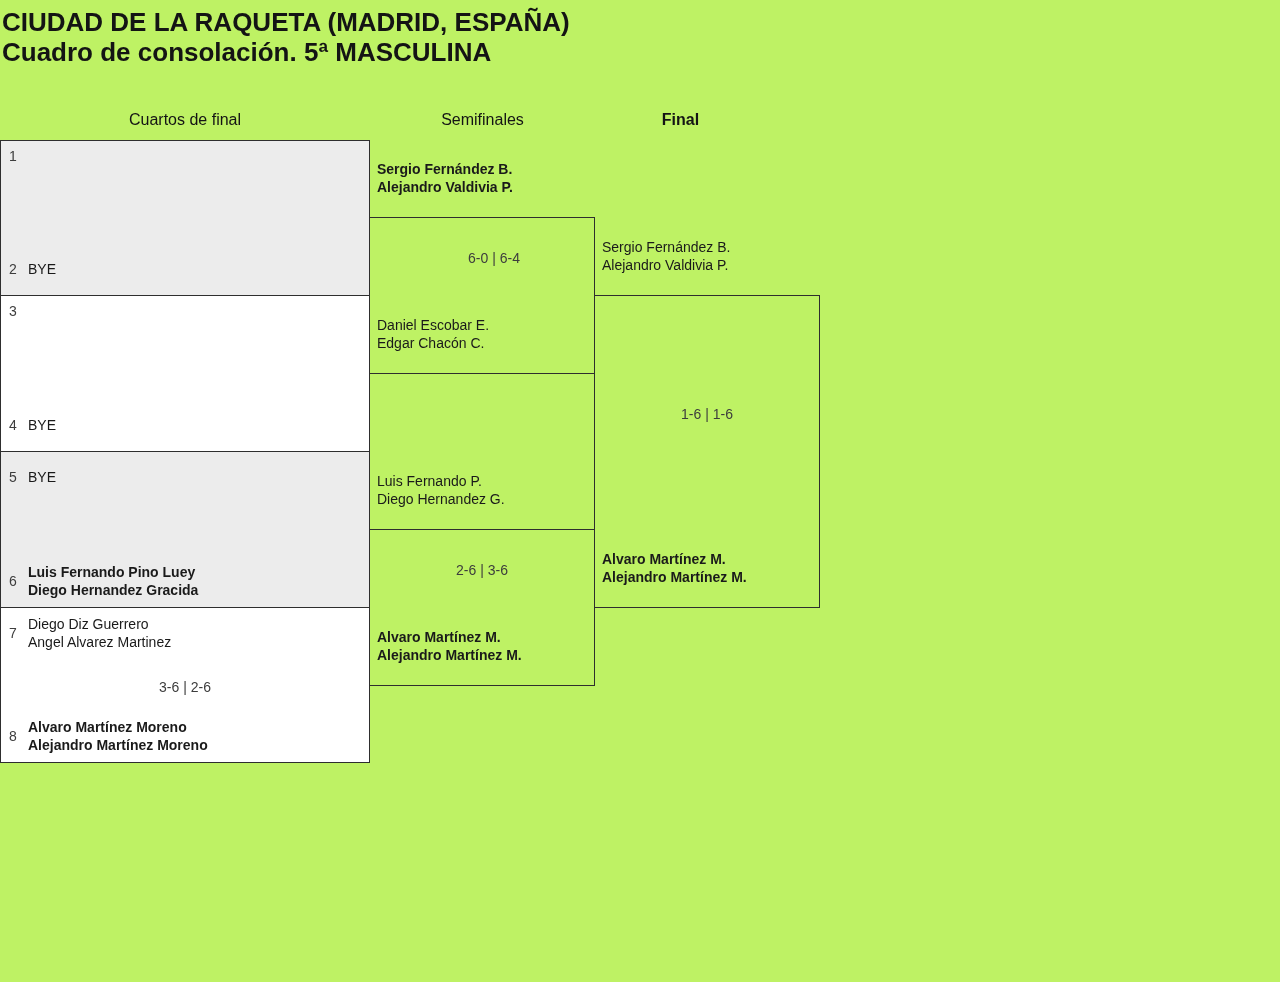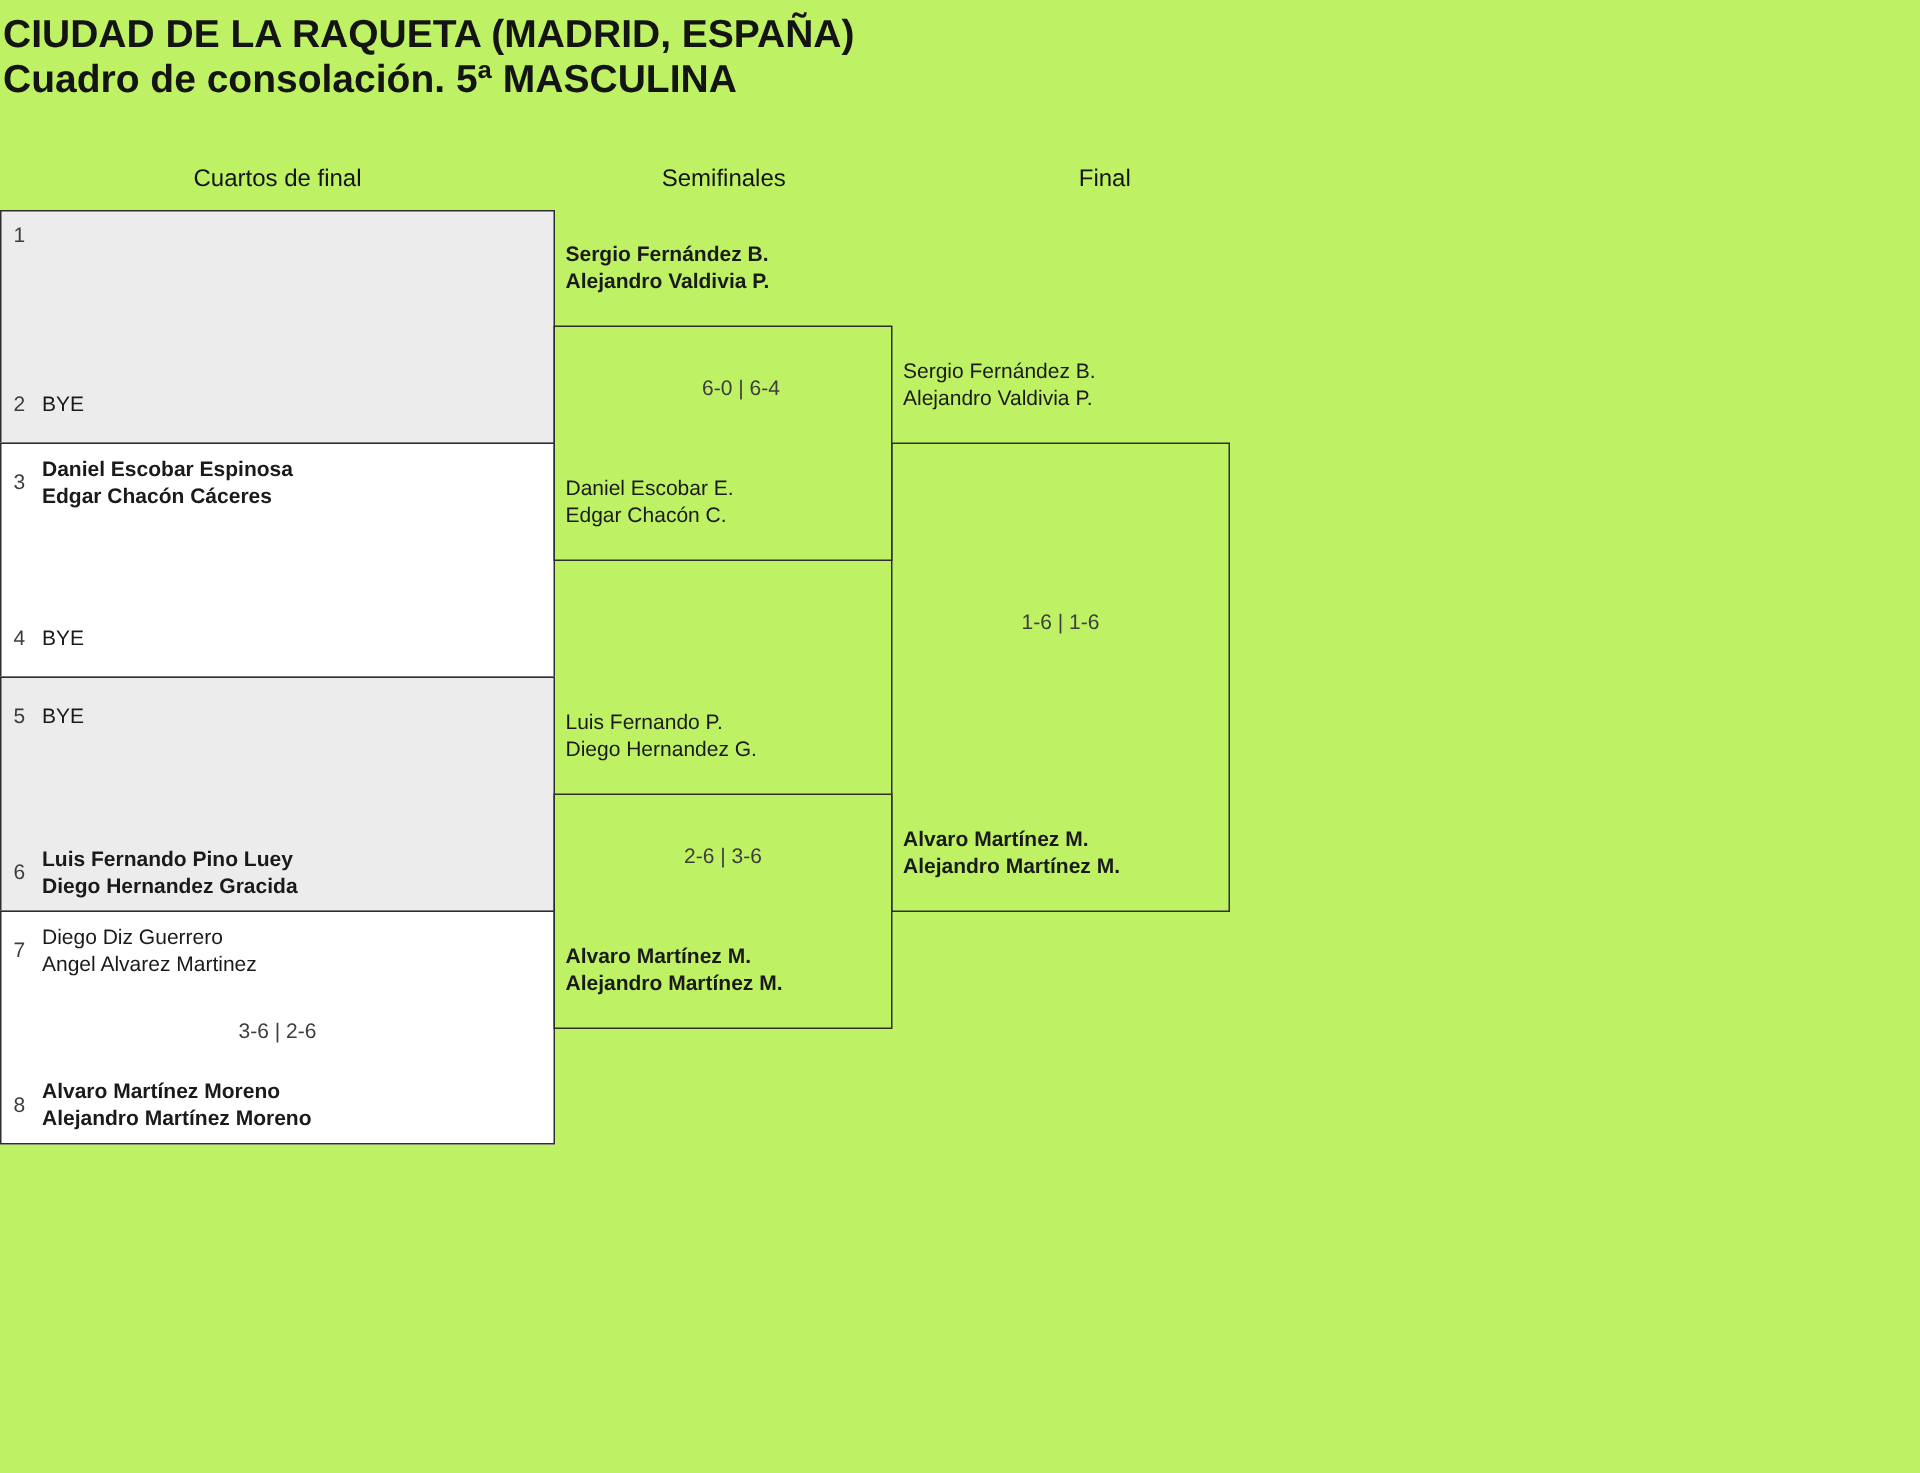--- a/index.html
+++ b/index.html
@@ -7,21 +7,21 @@
     position:relative; width:1280px; height:982px; background:#bef264;
     font-family:"Liberation Sans","DejaVu Sans",sans-serif; color:#1a1a1a;
     overflow:hidden;
   }
   .title { position:absolute; left:2px; top:7px; font-size:26px; line-height:30px; font-weight:600; color:#141414; }
   .title div { white-space:nowrap; }
 
   .col-header { position:absolute; top:111px; font-size:16px; font-weight:500; color:#141414; text-align:center; }
   .ch-qf { left:0; width:370px; }
   .ch-sf { left:370px; width:225px; }
-  .ch-f  { left:624px; width:225px; }
+  .ch-f  { left:568px; width:225px;font-weight:bold; }
 
   
   .qf-box { position:absolute; left:0; width:370px; box-sizing:border-box; border:1px solid #2e2e2e; background:#ffffff; }
   .qf-box.alt { background:#ececec; }
   .entry { position:absolute; left:8px; right:6px; display:flex; align-items:center; }
   .e-top-2 { top:7px; }
   .e-top-1 { top:16px; }
   .e-bot-2 { bottom:8px; }
   .e-bot-1 { bottom:17px; }
   .seed { flex:0 0 19px; width:19px; font-size:14px; color:#3d3d3d; }
@@ -73,24 +73,20 @@
       <span class="seed">2</span>
       <span class="names">
         <span class="ln">BYE</span>
       </span>
     </div>
   </div>
 
   <div class="qf-box" style="top:295px;height:157px;">
     <div class="entry e-top-2">
       <span class="seed">3</span>
-      <span class="names w">
-        <span class="ln">Daniel Escobar Espinosa</span>
-        <span class="ln">Edgar Chacón Cáceres</span>
-      </span>
     </div>
     <div class="entry e-bot-1">
       <span class="seed">4</span>
       <span class="names">
         <span class="ln">BYE</span>
       </span>
     </div>
   </div>
 
   <div class="qf-box alt" style="top:451px;height:157px;">

